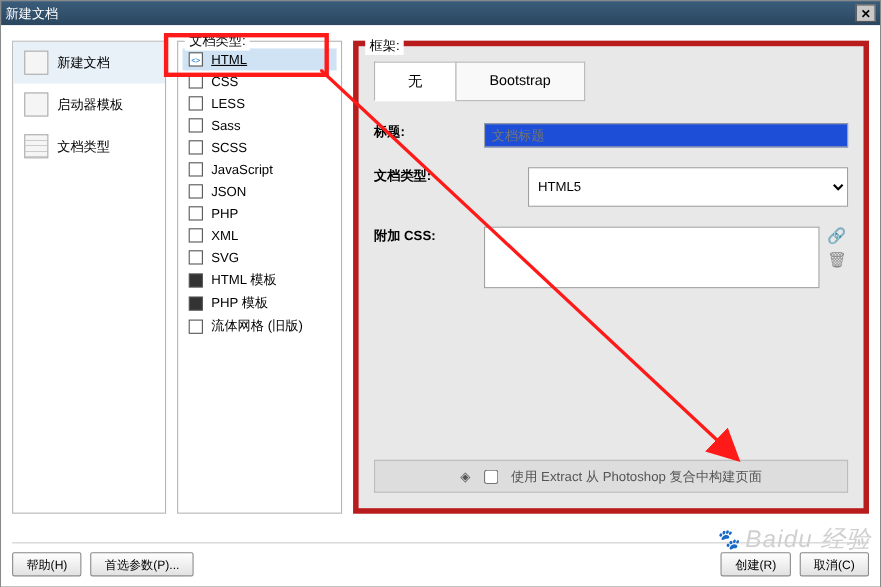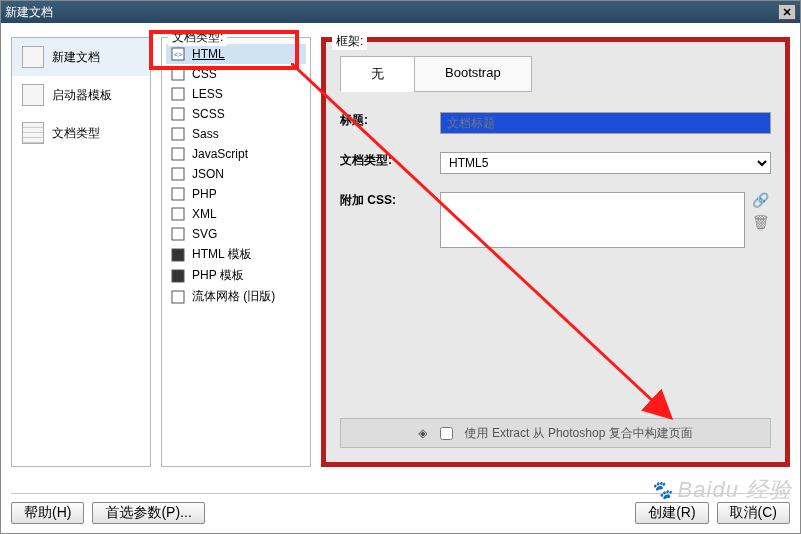--- a/index.html
+++ b/index.html
@@ -23,30 +23,30 @@
 .file-icon { width: 16px; height: 16px; display: inline-flex; align-items: center; justify-content: center; font-size: 9px; }
 .file-icon svg { width: 14px; height: 14px; }
 .right { flex: 1; border: 5px solid #b91c1c; background: #e8e8e8; position: relative; padding: 14px; }
 .right-label { position: absolute; top: -9px; left: 6px; background: #fff; padding: 0 4px; font-size: 12px; }
 .tabs { display: flex; margin-bottom: 20px; }
 .tab { padding: 8px 30px; background: #f9f9f9; border: 1px solid #b5b5b5; cursor: pointer; font-size: 13px; margin-right: -1px; }
 .tab.active { background: #fff; border-bottom: 1px solid #fff; }
 .form-row { display: flex; align-items: flex-start; margin-bottom: 18px; }
 .form-label { width: 100px; font-weight: bold; font-size: 12px; }
 .form-input { flex: 1; height: 22px; border: 1px solid #a0a0a0; padding: 2px 6px; font-size: 12px; background: #1d4ed8; }
-.form-select { flex: 1; height: 22px; border: 1px solid #a0a0a0; background: #fff; font-size: 12px; padding: 0 4px; }
+.form-select { flex: 1; height: 36px; border: 1px solid #a0a0a0; background: #fff; font-size: 12px; padding: 0 4px; margin-left: 40px; }
 .css-row { display: flex; align-items: flex-start; }
 .css-box { flex: 1; height: 56px; border: 1px solid #a0a0a0; background: #fff; }
 .css-btns { width: 26px; display: flex; flex-direction: column; align-items: center; gap: 6px; padding-left: 6px; color: #888; }
 .css-btns span { cursor: pointer; font-size: 14px; }
 .extract-bar { position: absolute; left: 14px; right: 14px; bottom: 14px; height: 30px; background: #ddd; border: 1px solid #bcbcbc; display: flex; align-items: center; justify-content: center; gap: 8px; font-size: 12px; color: #555; }
 .extract-bar input { margin: 0 4px; }
 .footer { position: absolute; left: 10px; right: 10px; bottom: 10px; height: 30px; border-top: 1px solid #ccc; padding-top: 8px; display: flex; justify-content: space-between; }
 .footer-left, .footer-right { display: flex; gap: 8px; }
-.btn { height: 22px; padding: 0 12px; background: linear-gradient(#fefefe,#e2e2e2); border: 1px solid #888; font-size: 14px; cursor: pointer; border-radius: 2px; }
+.btn { height: 22px; padding: 0 12px; background: linear-gradient(#fefefe,#e2e2e2); border: 1px solid #888; font-size: 11px; cursor: pointer; border-radius: 2px; }
 .red-box { position: absolute; border: 4px solid #ff1a1a; pointer-events: none; }
 .arrow-svg { position: absolute; pointer-events: none; }
 .watermark { position: absolute; right: 8px; bottom: 28px; color: #d0d0d0; font-size: 22px; font-style: italic; letter-spacing: 1px; pointer-events: none; display:flex; align-items:center; gap:4px;}
 .watermark .paw { font-size: 18px; }
 </style>
 </head>
 <body>
 
 <div class="window">
   <div class="titlebar">
@@ -99,29 +99,29 @@
                 </svg>
               </span>
               <span>LESS</span>
             </div>
           <div class="mid-item">
               <span class="file-icon">
                 <svg viewBox="0 0 14 14">
                   <rect x="1" y="1" width="12" height="12" fill="#fff" stroke="#555"></rect>
                 </svg>
               </span>
+              <span>Sass</span>
+            </div>
+          <div class="mid-item">
+              <span class="file-icon">
+                <svg viewBox="0 0 14 14">
+                  <rect x="1" y="1" width="12" height="12" fill="#fff" stroke="#555"></rect>
+                </svg>
+              </span>
               <span>SCSS</span>
-            </div>
-          <div class="mid-item">
-              <span class="file-icon">
-                <svg viewBox="0 0 14 14">
-                  <rect x="1" y="1" width="12" height="12" fill="#fff" stroke="#555"></rect>
-                </svg>
-              </span>
-              <span>Sass</span>
             </div>
           <div class="mid-item">
               <span class="file-icon">
                 <svg viewBox="0 0 14 14">
                   <rect x="1" y="1" width="12" height="12" fill="#fff" stroke="#555"></rect>
                 </svg>
               </span>
               <span>JavaScript</span>
             </div>
           <div class="mid-item">

